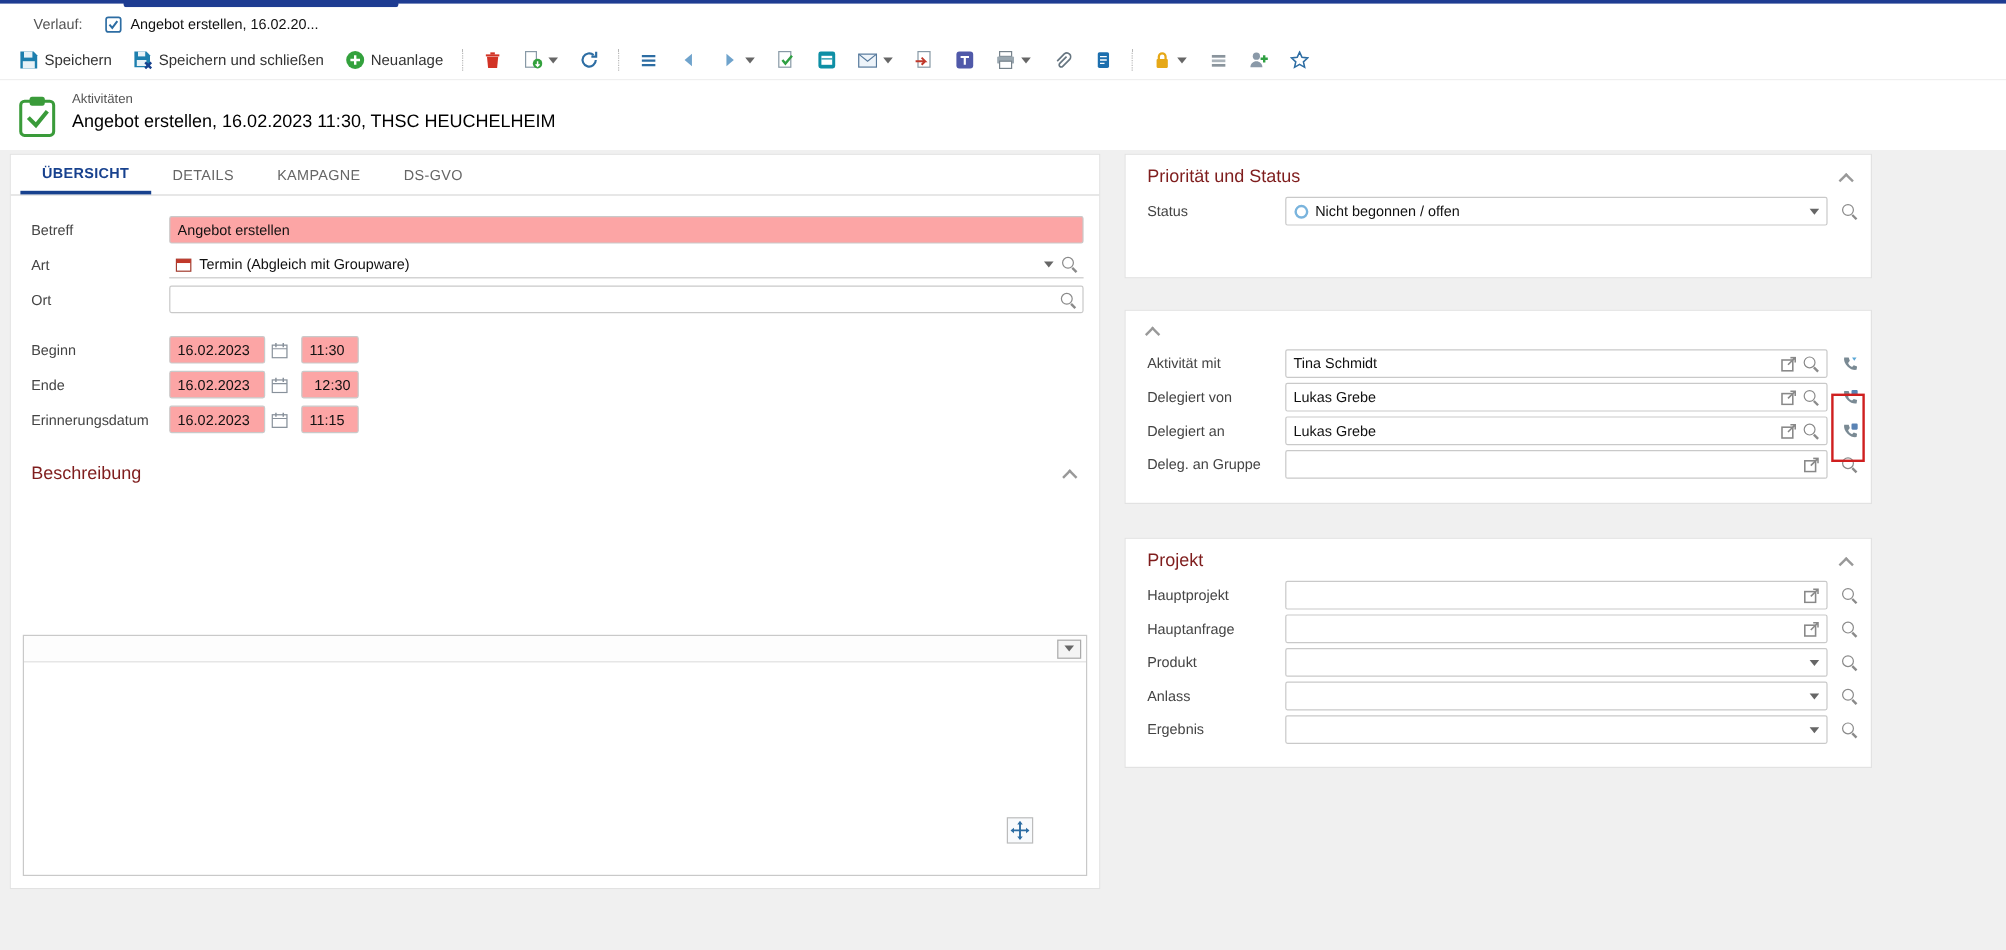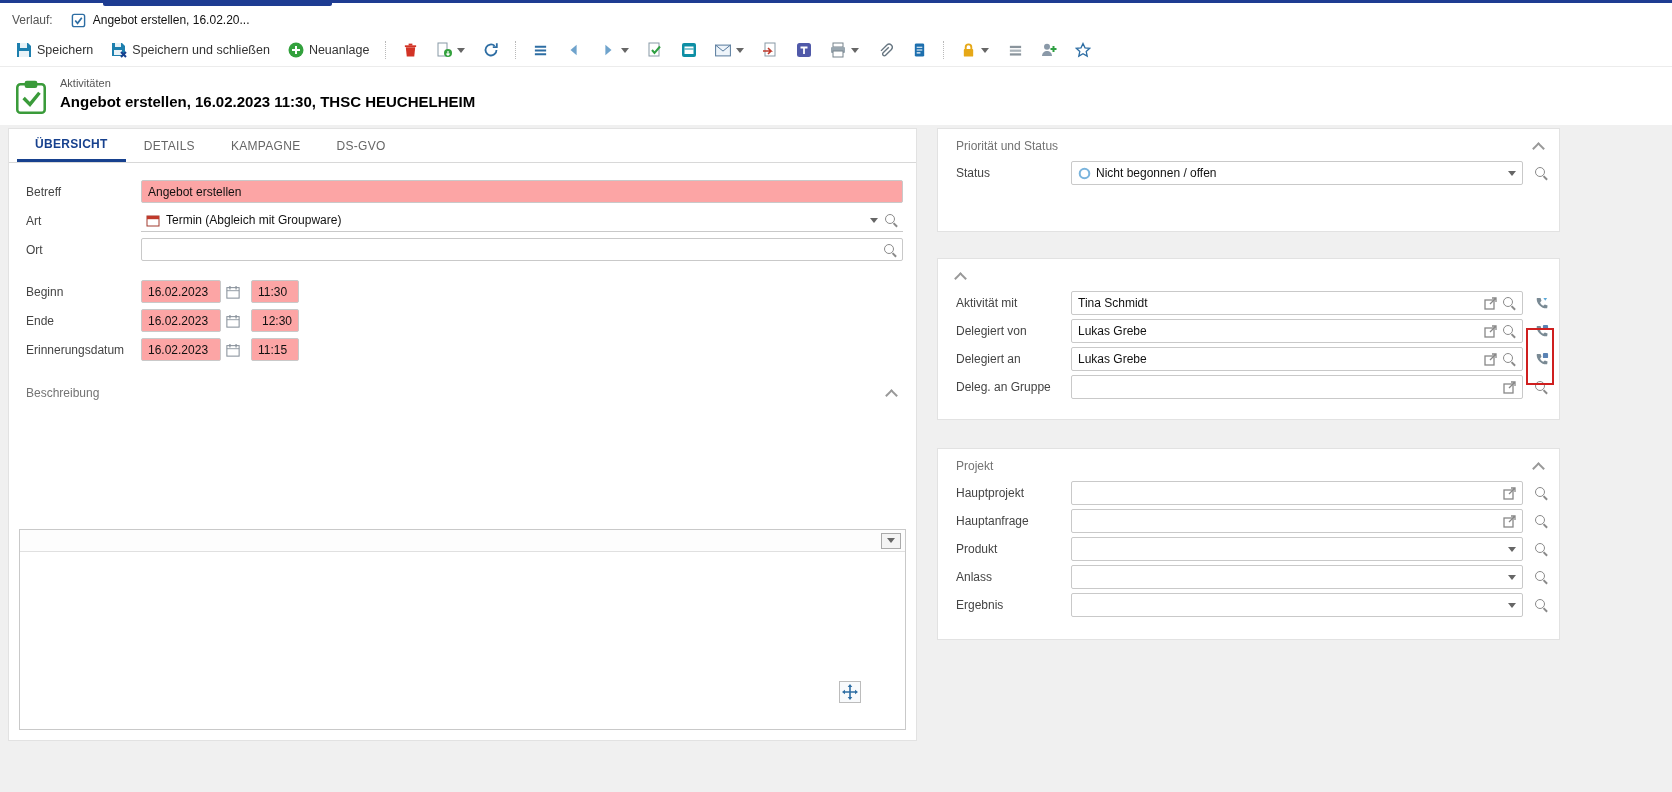--- a/index.html
+++ b/index.html
@@ -2,36 +2,36 @@
 <html><head>
 <meta charset="utf-8">
 <style>
   *{margin:0;padding:0;box-sizing:border-box}
   html,body{width:1672px;height:792px;overflow:hidden}
   body{font-family:"Liberation Sans",sans-serif;background:#fff;position:relative;color:#222}
 
   
   .navy-line{position:absolute;top:0;left:0;width:100%;height:3px;background:#1e3c92}
   .navy-tab{position:absolute;top:0;left:103px;width:229px;height:6px;background:#1e3c92;border-radius:0 0 2px 2px}
-  .verlauf-bar{position:absolute;top:6px;left:0;width:100%;height:28px;display:flex;align-items:center;padding-left:12px;background:#fff}
+  .verlauf-bar{position:absolute;top:6px;left:0;width:100%;height:28px;display:flex;align-items:center;padding-left:28px;background:#fff}
   .verlauf-label{font-size:12px;color:#555;margin-right:14px}
   .history-tab{display:flex;align-items:center;gap:6px;font-size:12px;color:#111;padding:3px 10px 3px 4px}
 
   
   .toolbar{position:absolute;top:34px;left:0;width:100%;height:33px;display:flex;align-items:center;padding-left:10px;gap:6px;background:#fff;border-bottom:1px solid #ececec}
   button.tb,button.tbi{display:flex;align-items:center;gap:5px;background:none;border:none;font-family:inherit;font-size:12.5px;color:#333;padding:4px 6px;cursor:default}
   .tdiv{width:1px;height:18px;border-left:1px dotted #b9b9b9;margin:0 4px}
   .caret{width:0;height:0;border-left:4px solid transparent;border-right:4px solid transparent;border-top:5px solid #666;display:inline-block}
   .ic{display:inline-flex;width:16px;height:16px;align-items:center;justify-content:center}
 
   
   .rec-header{position:absolute;top:67px;left:0;width:100%;height:58px;background:#fff}
   .rec-icon{position:absolute;left:12px;top:10px}
   .rec-category{position:absolute;left:60px;top:10px;font-size:11px;color:#555}
-  .rec-title{position:absolute;left:60px;top:26px;font-size:15px;font-weight:bold;color:#000}
+  .rec-title{position:absolute;left:60px;top:26px;font-size:15px;font-weight:normal;color:#000}
 
   
   .content-bg{position:absolute;top:125px;left:0;width:100%;height:667px;background:#f0f0f0}
   .card{position:absolute;background:#fff;border:1px solid #e2e2e2}
   .left-card{left:8px;top:128px;width:909px;height:613px}
   .card1{left:937px;top:128px;width:623px;height:104px}
   .card2{left:937px;top:258px;width:623px;height:162px}
   .card3{left:937px;top:448px;width:623px;height:192px}
 
   
@@ -48,21 +48,21 @@
   .boxfield input.bare{flex:1;border:none;outline:none;font-family:inherit;font-size:12px;background:transparent}
   .combo{height:23px;border-bottom:1px solid #c9c9c9;display:flex;align-items:center;padding:0 5px;gap:6px;font-size:12px;color:#111}
   .spacer{flex:1}
   .calbtn{display:inline-flex;width:20px;height:20px;align-items:center;justify-content:center;margin-left:2px}
   .mag{position:relative;width:14px;height:14px;display:inline-block;flex-shrink:0}
   .mag::before{content:'';position:absolute;left:1px;top:1px;width:8px;height:8px;border:1.5px solid #8a8a8a;border-radius:50%}
   .mag::after{content:'';position:absolute;width:5px;height:1.5px;background:#8a8a8a;transform:rotate(45deg);left:9px;top:11px}
   .chev{width:9px;height:9px;border-left:2px solid #999;border-top:2px solid #999;transform:rotate(45deg);display:inline-block;margin-top:5px}
 
   .desc-head{display:flex;align-items:center;padding:22px 20px 8px 17px}
-  .sect-title{font-size:12px;color:#737373}
+  .sect-title{font-size:15px;color:#7f1d1d}
   .editor{position:absolute;left:10px;right:10px;top:400px;bottom:10px;border:1px solid #c9c9c9;background:#fff}
   .editor-top{height:22px;border-bottom:1px solid #e0e0e0;display:flex;justify-content:flex-end;align-items:center;padding-right:4px;background:#fdfdfd}
   .edd{width:20px;height:16px;border:1px solid #aaa;background:#f4f4f4;display:inline-flex;align-items:center;justify-content:center}
   .movebox{position:absolute;right:44px;bottom:26px;width:22px;height:22px;border:1px solid #bcbcbc;background:#f8fafc;display:inline-flex;align-items:center;justify-content:center}
 
   
   .card-head{display:flex;align-items:center;padding:10px 16px 6px 18px}
   .card-head .sect-title{flex:1}
   .rrow{display:flex;align-items:center;height:28px;padding:0 6px 0 18px}
   .fieldbox{flex:1;height:24px;border:1px solid #c9c9c9;border-radius:2px;background:#fff;display:flex;align-items:center;gap:5px;padding:0 6px;font-size:12px;color:#111;margin-right:6px}

